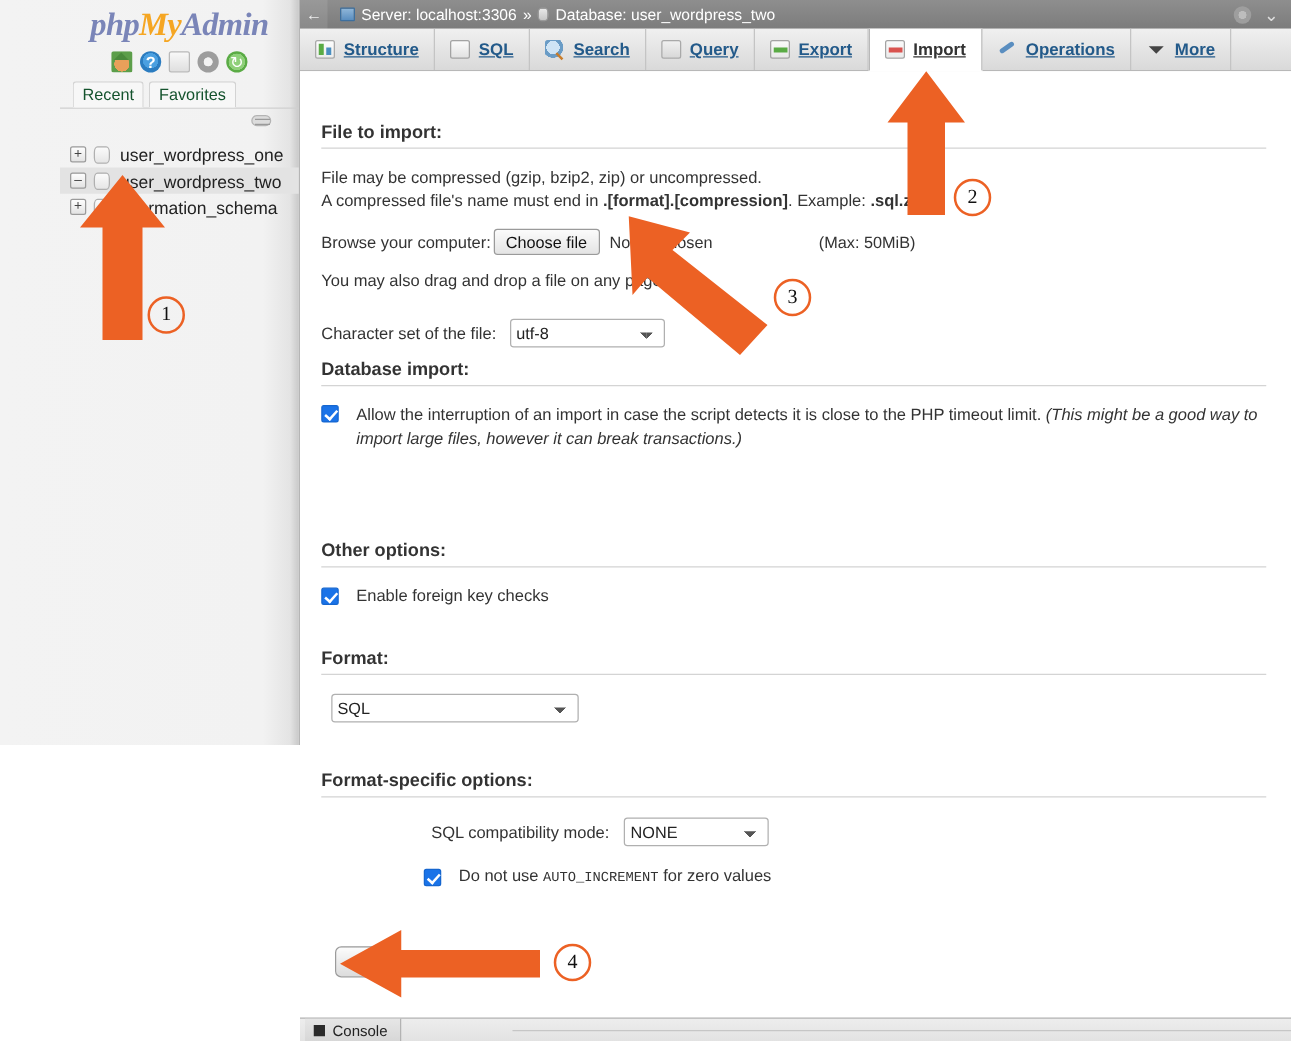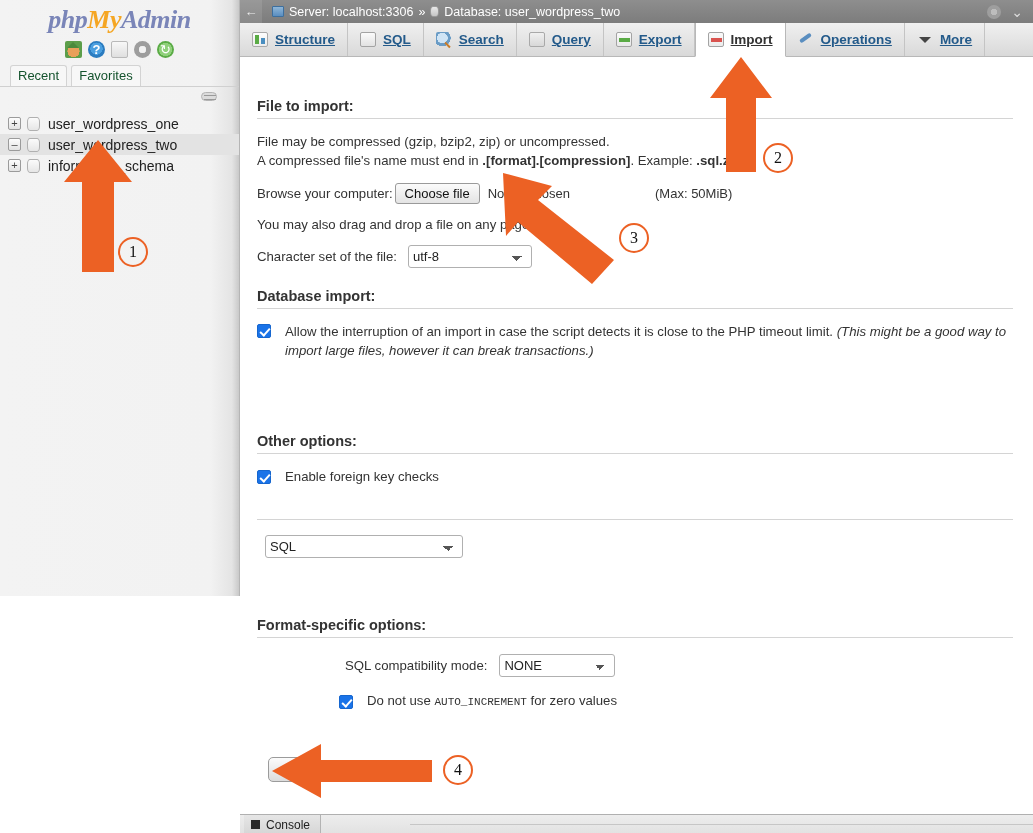--- a/index.html
+++ b/index.html
@@ -11,20 +11,21 @@
     background: #fff;
   }
   #root { position: relative; width: 1033px; height: 833px; }
 
   
   #sidebar {
     position: absolute; left: 0; top: 0;
     width: 240px; height: 596px;
     background: linear-gradient(to right, #f3f3f3 0%, #f2f2f2 88%, #e4e4e4 97%, #c9c9c9 100%);
     border-right: 1px solid #b5b5b5;
+    padding-left: 48px;
   }
   .pma-logo {
     text-align: center; padding-top: 5px;
     font-family: "Liberation Serif", serif;
     font-size: 26px; font-style: italic; font-weight: bold;
     letter-spacing: -0.5px;
     line-height: 30px;
     white-space: nowrap;
   }
   .pma-php { color: #7a85b8; }
@@ -343,21 +344,21 @@
 
       <div class="row" style="margin-top:13px;">
         <span class="lbl">Browse your computer:</span>
         <button class="choose-file">Choose file</button>
         <span class="nofile">No file chosen</span>
         <span class="maxsize" style="margin-left:85px;">(Max: 50MiB)</span>
       </div>
 
       <div class="body-text" style="margin-top:11px;">You may also drag and drop a file on any page.</div>
 
-      <div class="row" style="margin-top:11px;">
+      <div class="row" style="margin-top:21px;">
         <span class="lbl">Character set of the file:</span>
         <select class="pm" style="width:124px; margin-left:11px;">
           <option>utf-8</option>
         </select>
       </div>
     </div>
 
     <div style="position:absolute; left:17px; top:231px; width:756px;">
       <div class="sec-title">Database import:</div>
       <div class="sec-rule"></div>
@@ -375,20 +376,21 @@
     <div style="position:absolute; left:17px; top:376px; width:756px;">
       <div class="sec-title">Other options:</div>
       <div class="sec-rule"></div>
       <div class="row" style="margin-top:3px;">
         <span class="cb"></span>
         <span class="body-text" style="margin-left:14px;">Enable foreign key checks</span>
       </div>
     </div>
 
     <div style="position:absolute; left:17px; top:462px; width:756px;">
+      <div class="sec-title">Format:</div>
       <div class="sec-rule"></div>
       <select class="pm" style="width:198px; margin-top:2px; margin-left:8px;">
         <option>SQL</option>
       </select>
     </div>
 
     <div style="position:absolute; left:17px; top:560px; width:756px;">
       <div class="sec-title">Format-specific options:</div>
       <div class="sec-rule"></div>
 

